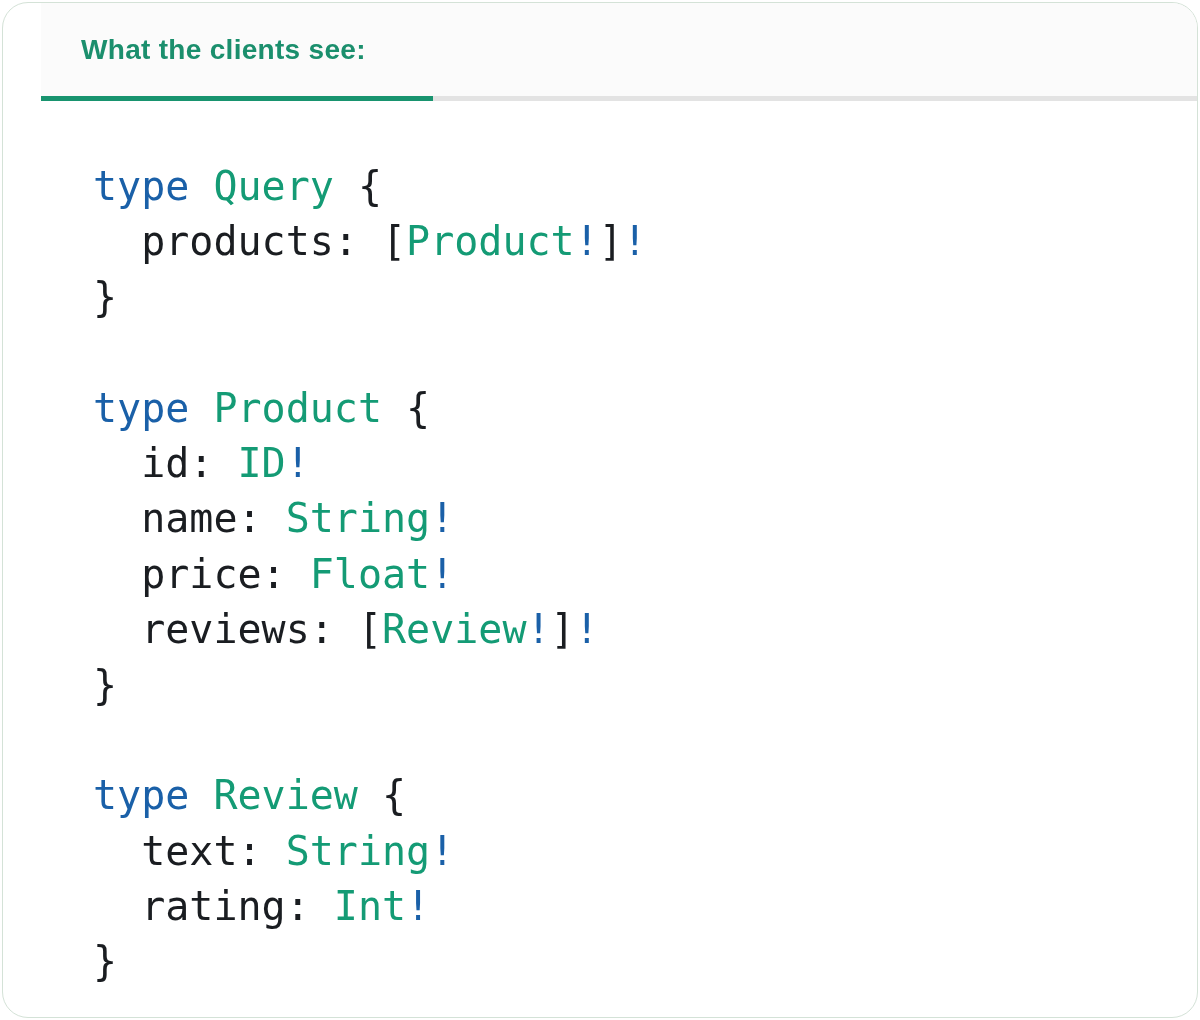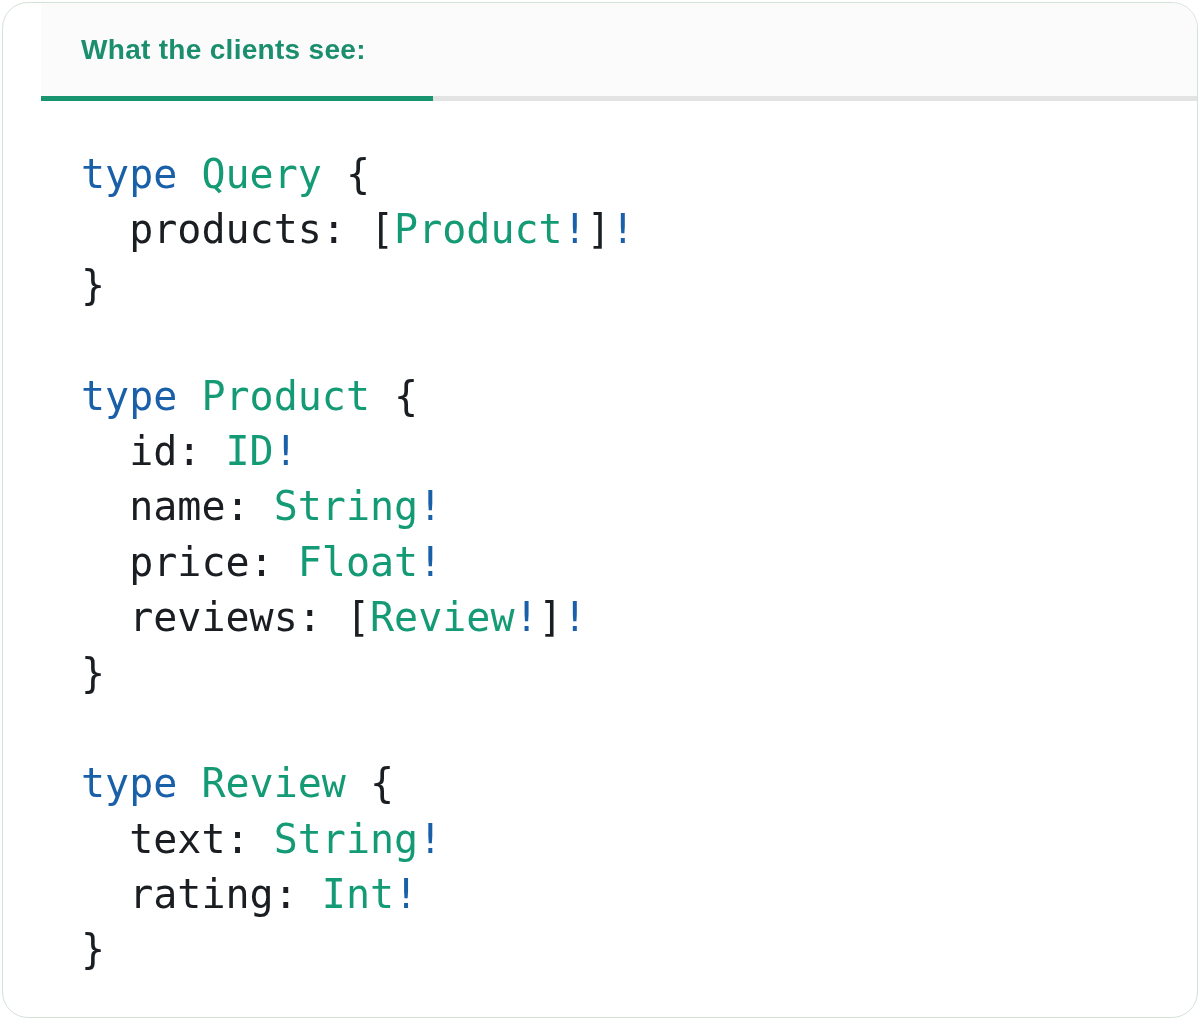--- a/index.html
+++ b/index.html
@@ -53,21 +53,21 @@
   }
   .tab-active-line {
     position: absolute;
     left: 0;
     top: 0;
     height: 100%;
     width: 392px;
     background: #18946f;
   }
   .code {
-    margin: 0;
+    margin: 12px;
     padding: 46px 30px 0 40px;
     font-family: "DejaVu Sans Mono", "Liberation Mono", monospace;
     font-size: 40px;
     line-height: 55.4px;
     color: #1a1d21;
     white-space: pre;
   }
   .code-line {
     white-space: pre;
     height: 55.4px;

